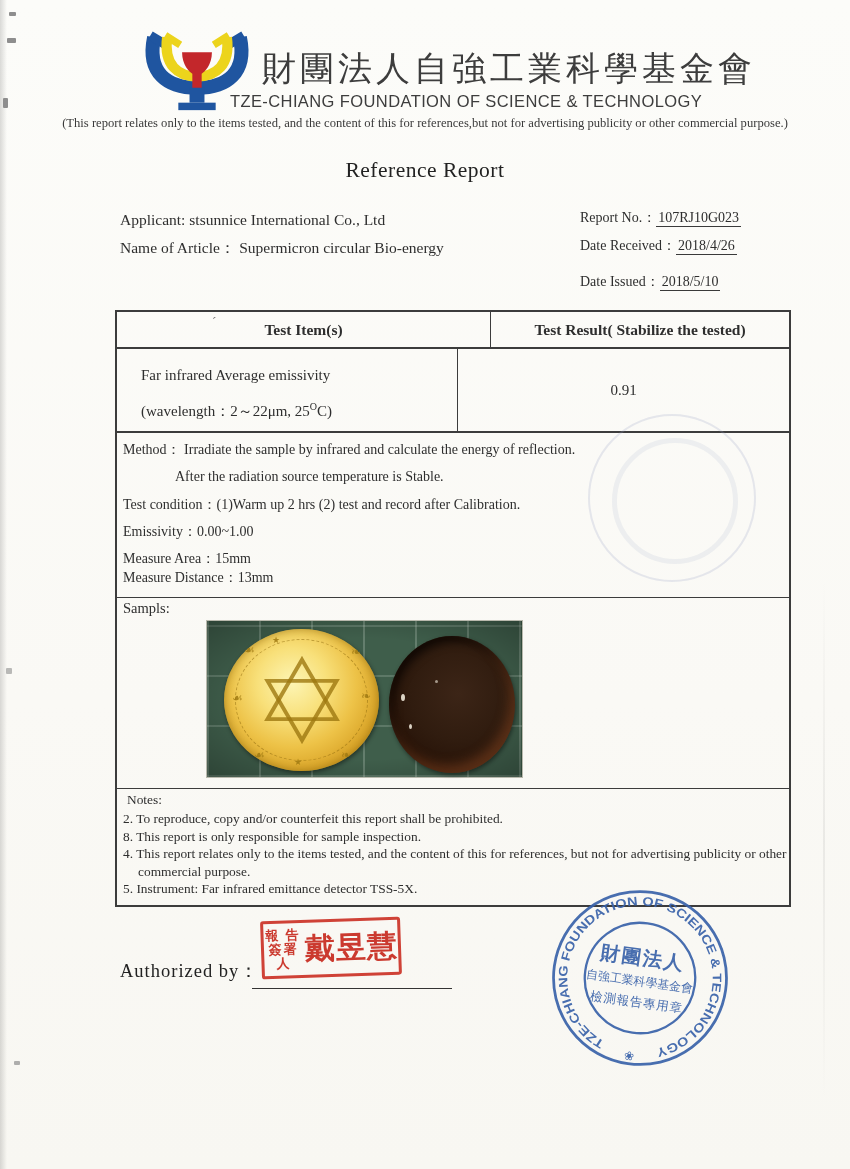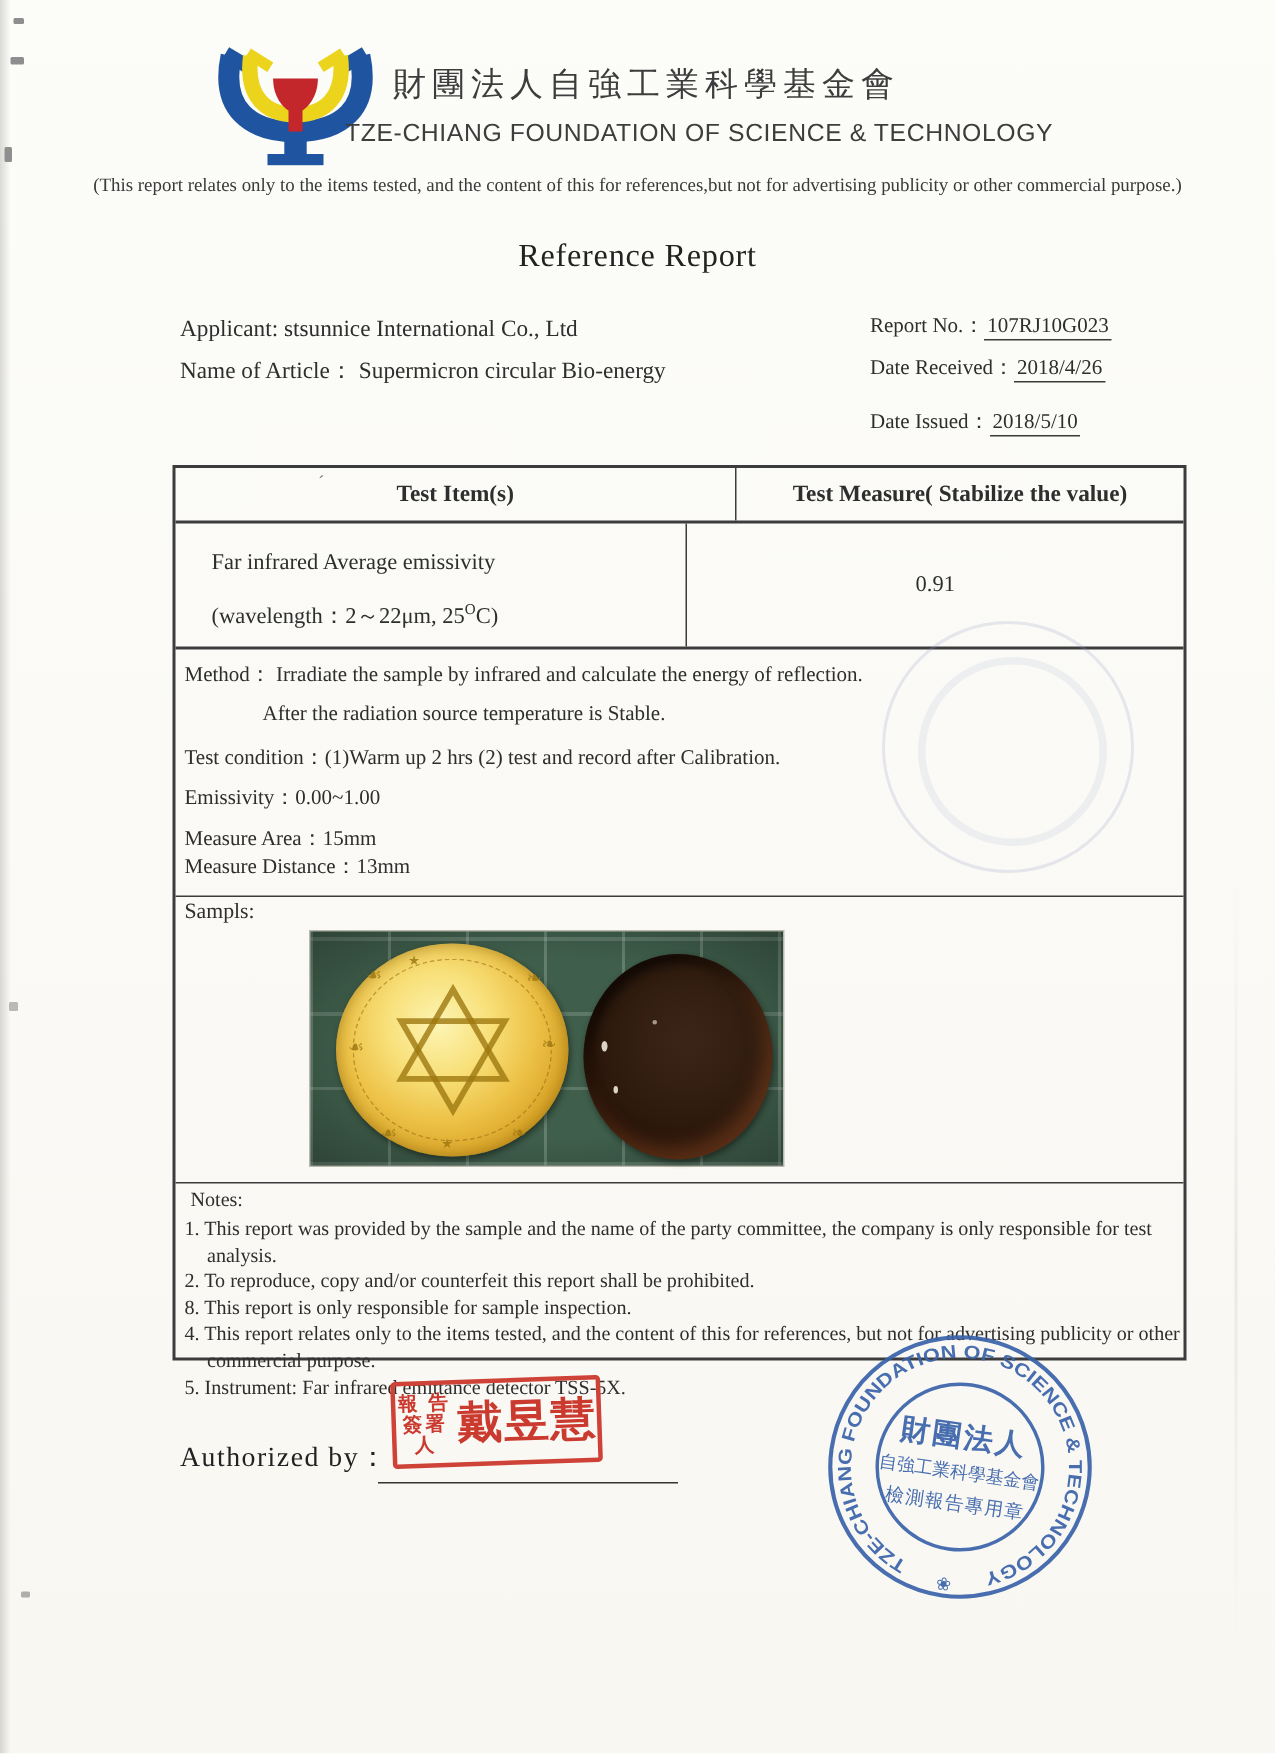--- a/index.html
+++ b/index.html
@@ -11,22 +11,22 @@
     color:#2e2e2e;
   }
   .edge-shadow{position:absolute;left:0;top:0;width:7px;height:1169px;
     background:linear-gradient(90deg,rgba(60,60,60,0.18),rgba(60,60,60,0));}
   .speck{position:absolute;background:#8e8e8e;border-radius:1px;}
 
   
   .header{position:absolute;left:138px;top:28px;display:flex;align-items:flex-start;}
   .logo{width:118px;height:84px;flex:0 0 auto;}
   .org-names{margin-left:6px;}
-  .org-zh{font-size:22px;letter-spacing:4px;color:#3d3d3d;
-    font-family:"Liberation Sans","DejaVu Sans",sans-serif;font-weight:500;line-height:44px;margin-top:6px;}
+  .org-zh{font-size:34px;letter-spacing:4px;color:#3d3d3d;
+    font-family:"Liberation Sans","DejaVu Sans",sans-serif;font-weight:500;line-height:44px;margin-top:18px;}
   .org-en{font-size:16.5px;color:#3d3d3d;letter-spacing:0.4px;
     font-family:"Liberation Sans","DejaVu Sans",sans-serif;font-weight:500;margin-top:2px;margin-left:-32px;}
   .disclaimer{position:absolute;left:0;top:116px;width:850px;text-align:center;
     font-size:12.6px;color:#3a3a3a;}
 
   .report-title{position:absolute;left:0;top:158px;width:850px;text-align:center;
     font-size:21.5px;letter-spacing:0.5px;color:#222;}
 
   
   .info-left{position:absolute;left:120px;top:206px;font-size:15.5px;line-height:28px;}
@@ -142,21 +142,21 @@
     <div class="row"><span>Date Received：</span><span class="uval">2018/4/26</span></div>
     <div class="row gap"><span>Date Issued：</span><span class="uval">2018/5/10</span></div>
   </div>
 
   <div class="tbox">
     <div class="trow-head">
       <div class="th1">
         <span class="stray">´</span>
         <span>Test Item(s)</span>
       </div>
-      <div class="th2">Test Measure( Stabilize the value)</div>
+      <div class="th2">Test Result( Stabilize the tested)</div>
     </div>
     <div class="trow-item">
       <div class="td1">
         <div>Far infrared Average emissivity</div>
         <div><span>(wavelength：2～22μm, 25</span><sup class="o">O</sup><span>C)</span></div>
       </div>
       <div class="td2">0.91</div>
     </div>
 
     <div class="method">
@@ -189,21 +189,20 @@
         <div class="disc">
           <div class="glint" style="left:12px;top:58px;width:4px;height:7px;"></div>
           <div class="glint" style="left:20px;top:88px;width:3px;height:5px;"></div>
           <div class="glint" style="left:46px;top:44px;width:3px;height:3px;opacity:.6;"></div>
         </div>
       </div>
     </div>
 
     <div class="notes">
       <div class="notes-label">Notes:</div>
-      <div class="note">1. This report was provided by the sample and the name of the party committee, the company is only responsible for test analysis.</div>
       <div class="note">2. To reproduce, copy and/or counterfeit this report shall be prohibited.</div>
       <div class="note">8. This report is only responsible for sample inspection.</div>
       <div class="note">4. This report relates only to the items tested, and the content of this for references, but not for advertising publicity or other commercial purpose.</div>
       <div class="note">5. Instrument: Far infrared emittance detector TSS-5X.</div>
     </div>
   </div>
 
   <div class="watermark wm1"></div>
   <div class="watermark wm2"></div>
   <div class="crease"></div>

